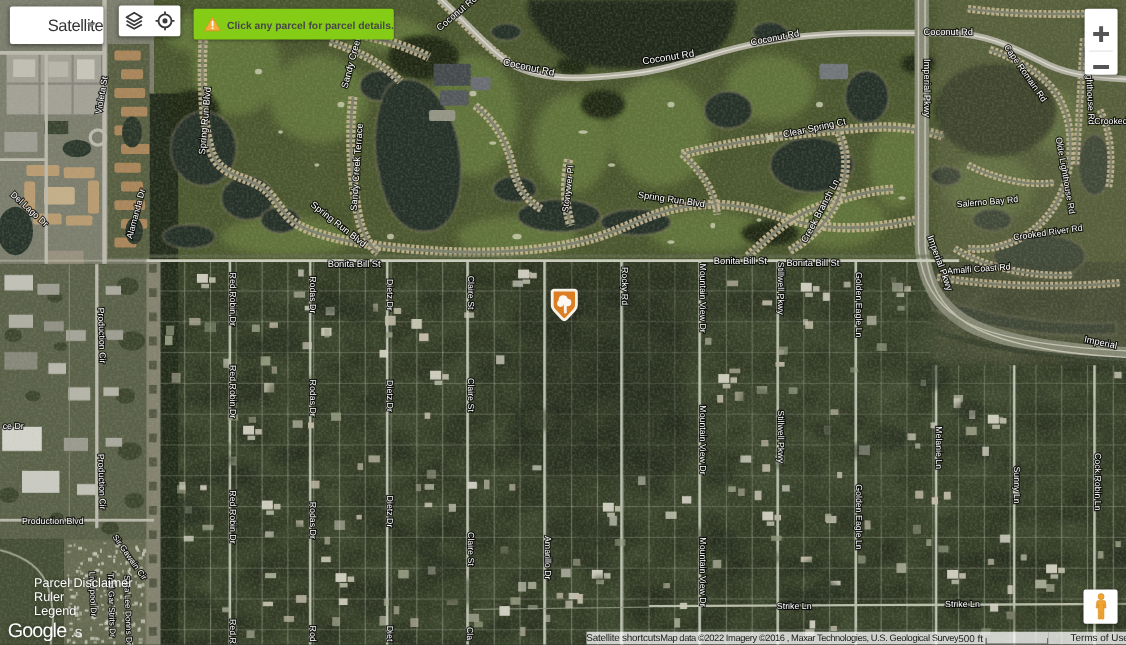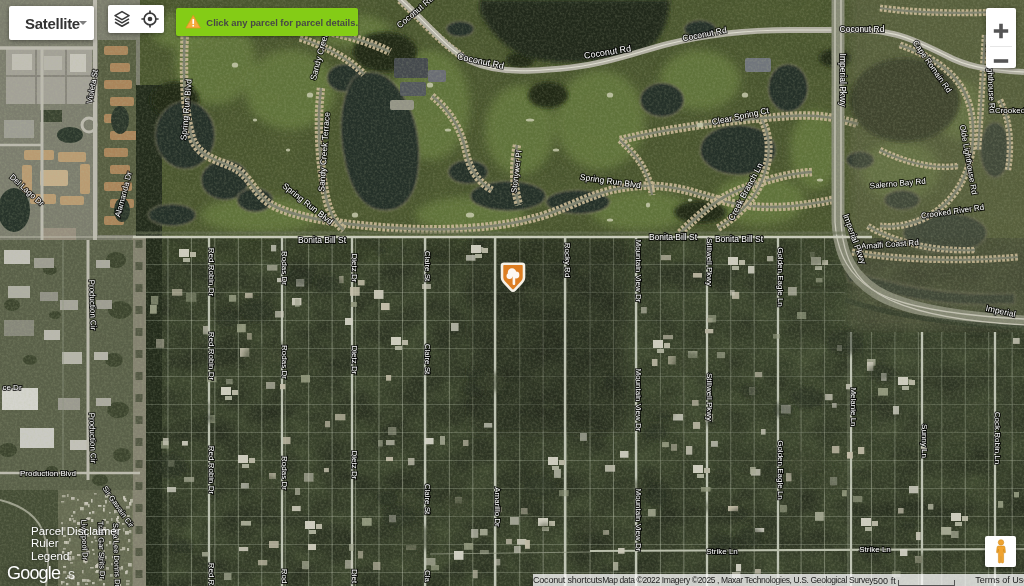--- a/index.html
+++ b/index.html
@@ -862,21 +862,21 @@
         <text x="90" y="438" transform="rotate(88 90 438)" font-size="8" fill="#ffffff" stroke="rgba(0,0,0,0.75)" stroke-width="2" paint-order="stroke" font-weight="normal" letter-spacing="0" text-anchor="middle" font-family="Liberation Sans, sans-serif">Production Cir</text>
         <text x="48" y="476" font-size="8" fill="#ffffff" stroke="rgba(0,0,0,0.75)" stroke-width="2" paint-order="stroke" font-weight="normal" letter-spacing="0" text-anchor="middle" font-family="Liberation Sans, sans-serif">Production Blvd</text>
         <text x="12" y="390" font-size="8" fill="#ffffff" stroke="rgba(0,0,0,0.75)" stroke-width="2" paint-order="stroke" font-weight="normal" letter-spacing="0" text-anchor="middle" font-family="Liberation Sans, sans-serif">ce Dr</text>
         <text x="116" y="508" transform="rotate(55 116 508)" font-size="7.5" fill="#ffffff" stroke="rgba(0,0,0,0.75)" stroke-width="2" paint-order="stroke" font-weight="normal" letter-spacing="0" text-anchor="middle" font-family="Liberation Sans, sans-serif">Sir Gawain Cir</text>
         <text x="82" y="540" transform="rotate(88 82 540)" font-size="7.5" fill="#ffffff" stroke="rgba(0,0,0,0.75)" stroke-width="2" paint-order="stroke" font-weight="normal" letter-spacing="0" text-anchor="middle" font-family="Liberation Sans, sans-serif">Liverpool Dr</text>
         <text x="99" y="550" transform="rotate(88 99 550)" font-size="7.5" fill="#ffffff" stroke="rgba(0,0,0,0.75)" stroke-width="2" paint-order="stroke" font-weight="normal" letter-spacing="0" text-anchor="middle" font-family="Liberation Sans, sans-serif">Trail Gar Strits Dr</text>
         <text x="114" y="555" transform="rotate(88 114 555)" font-size="7.5" fill="#ffffff" stroke="rgba(0,0,0,0.75)" stroke-width="2" paint-order="stroke" font-weight="normal" letter-spacing="0" text-anchor="middle" font-family="Liberation Sans, sans-serif">Sara Lee Donns Dr</text>
       </g>
 </svg>
 
-<div style="position:absolute;left:9px;top:6px;width:85px;height:34px;background:#fff;border-radius:2px;box-shadow:0 1px 4px rgba(0,0,0,0.4);display:flex;align-items:center;justify-content:center;font-size:15px;font-weight:bold;letter-spacing:-0.3px;color:#333;">
+<div style="position:absolute;left:9px;top:6px;width:85px;height:34px;background:#fff;border-radius:2px;box-shadow:0 1px 4px rgba(0,0,0,0.4);display:flex;align-items:center;justify-content:flex-end;font-size:15px;font-weight:normal;letter-spacing:-0.3px;color:#333;">
       <span style="margin-left:2px;">Satellite</span>
       <span style="position:absolute;right:7px;top:15px;width:0;height:0;border-left:4.5px solid transparent;border-right:4.5px solid transparent;border-top:4.5px solid #7f7f7f;"></span>
     </div>
 <div style="position:absolute;left:108px;top:5px;width:56px;height:28px;background:#fff;border-radius:2px;box-shadow:0 1px 4px rgba(0,0,0,0.4);display:flex;align-items:center;">
 <svg width="28" height="28" viewBox="0 0 28 28">
         <g fill="none" stroke="#3a3a3a" stroke-width="1.6" stroke-linejoin="round">
           <path d="M14 6.6 L21 10.6 L14 14.6 L7 10.6 Z"></path>
           <path d="M7 13.9 L14 17.9 L21 13.9"></path>
           <path d="M7 17.2 L14 21.2 L21 17.2"></path>
         </g>
@@ -919,20 +919,20 @@
 <svg width="14" height="26" viewBox="0 0 14 26">
         <g fill="#f0a32f" stroke="#cd8617" stroke-width="0.5">
           <circle cx="7" cy="3.4" r="2.75"></circle>
           <path d="M4.4 7 h5.2 q1.2 0 1.35 1.25 l0.5 4.8 q0.08 0.85 -0.72 0.85 q-0.75 0 -0.85 -0.8 l-0.28 -2.9 v4.4 l0 8.3 q0 1.1 -1.05 1.1 h-0.35 q-1 0-1 -1.05 v-5.6 h-0.4 v5.6 q0 1.05 -1 1.05 h-0.35 q-1.05 0 -1.05 -1.1 l0 -8.3 v-4.4 l-0.28 2.9 q-0.1 0.8 -0.85 0.8 q-0.8 0 -0.72 -0.85 l0.5 -4.8 q0.15 -1.25 1.35 -1.25 z"></path>
         </g>
       </svg>
     </div>
 <div style="position:absolute;left:7px;top:525px;color:#fff;font-size:11.5px;line-height:12.3px;text-shadow:0 0 3px rgba(0,0,0,0.7);margin-left:24px;">Parcel Disclaimer<br>Ruler<br>Legend</div>
 <div style="position:absolute;left:7px;top:563px;color:#fff;font-size:18px;letter-spacing:-0.8px;text-shadow:0 0 4px rgba(0,0,0,0.5);font-weight:normal;">Google<span style="font-size:14px;opacity:0.8;letter-spacing:0"> .s</span></div>
 <div style="position:absolute;left:533px;top:574px;width:491px;height:12px;display:flex;font-size:9px;color:#1c1c1c;white-space:nowrap;overflow:hidden;">
-<div style="background:rgba(250,250,250,0.78);width:78px;display:flex;align-items:center;justify-content:center;letter-spacing:-0.2px;">Coconut shortcuts</div>
+<div style="background:rgba(250,250,250,0.78);width:78px;display:flex;align-items:center;justify-content:center;letter-spacing:-0.2px;">Satellite shortcuts</div>
 <div style="width:1.5px;background:rgba(80,80,80,0.7);"></div>
-<div style="background:rgba(250,250,250,0.78);width:272px;display:flex;align-items:center;justify-content:center;letter-spacing:-0.38px;font-size:8.5px;">Map data ©2022 Imagery ©2025 , Maxar Technologies, U.S. Geological Survey</div>
+<div style="background:rgba(250,250,250,0.78);width:272px;display:flex;align-items:center;justify-content:center;letter-spacing:-0.38px;font-size:8.5px;">Map data ©2022 Imagery ©2016 , Maxar Technologies, U.S. Geological Survey</div>
 <div style="width:1.5px;background:rgba(80,80,80,0.7);"></div>
 <div style="background:rgba(250,250,250,0.78);width:87px;display:flex;align-items:flex-end;justify-content:center;">500 ft&nbsp;<span style="display:inline-block;width:55px;height:5px;border-left:1.5px solid #555;border-right:1.5px solid #555;border-bottom:1.5px solid #555;margin-top:-3px;"></span></div>
 <div style="width:1.5px;background:rgba(80,80,80,0.7);"></div>
 <div style="background:rgba(250,250,250,0.78);padding:0 20px;display:flex;align-items:center;flex:1;justify-content:center;text-align:center;">Terms of Use</div>
 </div>
 </div>
 </body></html>

